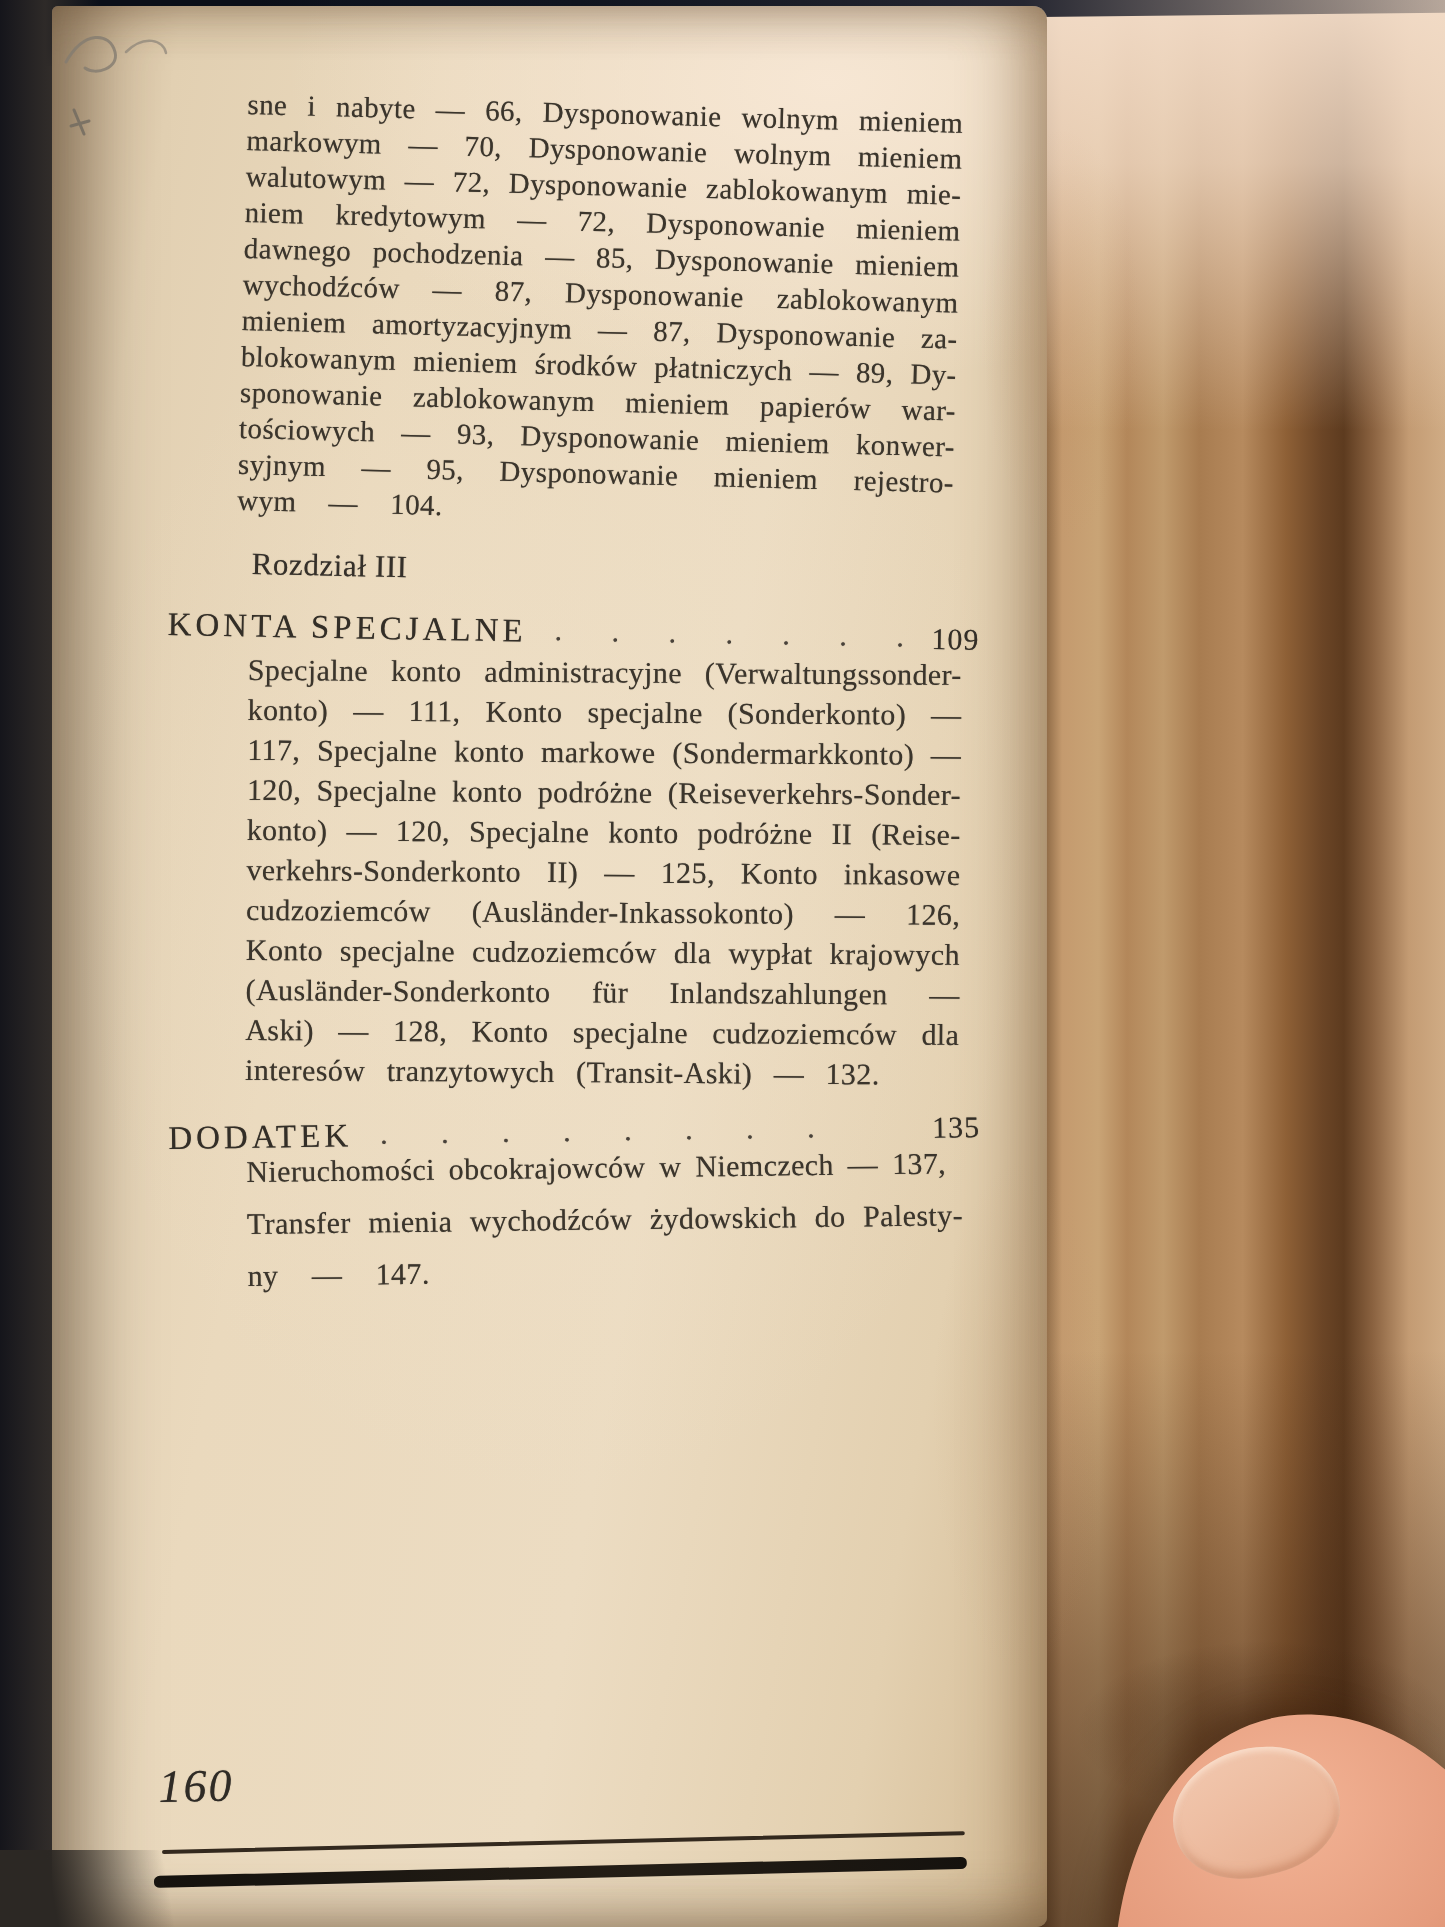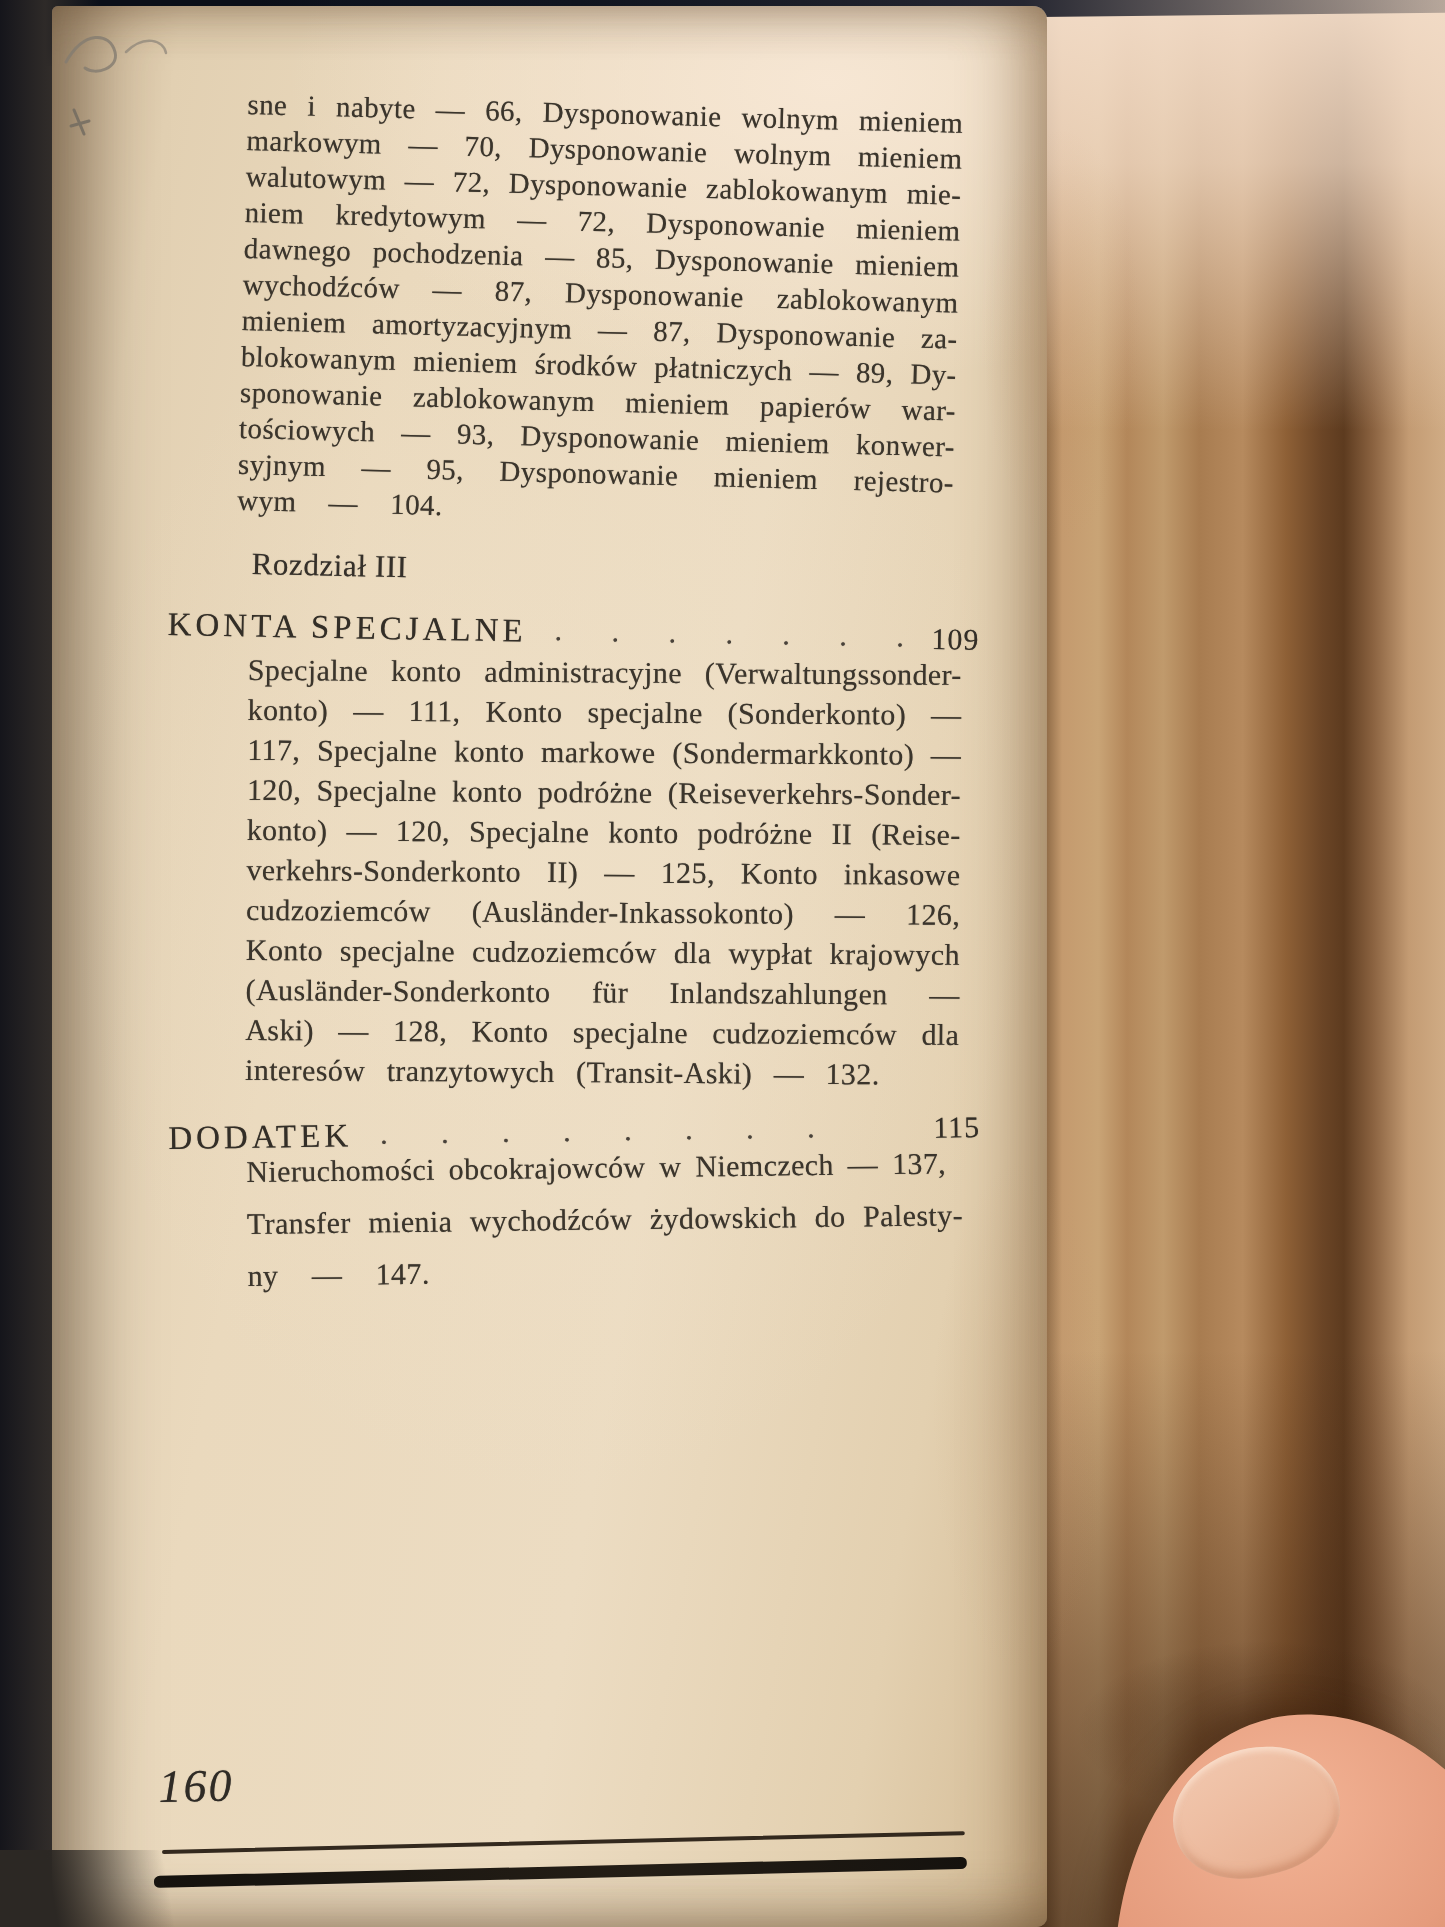--- a/index.html
+++ b/index.html
@@ -151,21 +151,21 @@
     <div class="line">cudzoziemców (Ausländer-Inkassokonto) — 126,</div>
     <div class="line">Konto specjalne cudzoziemców dla wypłat krajowych</div>
     <div class="line">(Ausländer-Sonderkonto für Inlandszahlungen —</div>
     <div class="line">Aski) — 128, Konto specjalne cudzoziemców dla</div>
     <div class="line short ws-md">interesów tranzytowych (Transit-Aski) — 132.</div>
   </div>
 
   <div class="txt sec-row sec2">
     <span>DODATEK</span>
     <span class="dots">. . . . . . . .</span>
-    <span class="pref">115</span>
+    <span class="pref">135</span>
   </div>
 
   <div class="txt para p3">
     <div class="line short ws-sm">Nieruchomości obcokrajowców w Niemczech — 137,</div>
     <div class="line">Transfer mienia wychodźców żydowskich do Palesty-</div>
     <div class="line short ws-lg">ny — 147.</div>
   </div>
 
   <div class="rule-thin"></div>
   <div class="rule-thick"></div>

